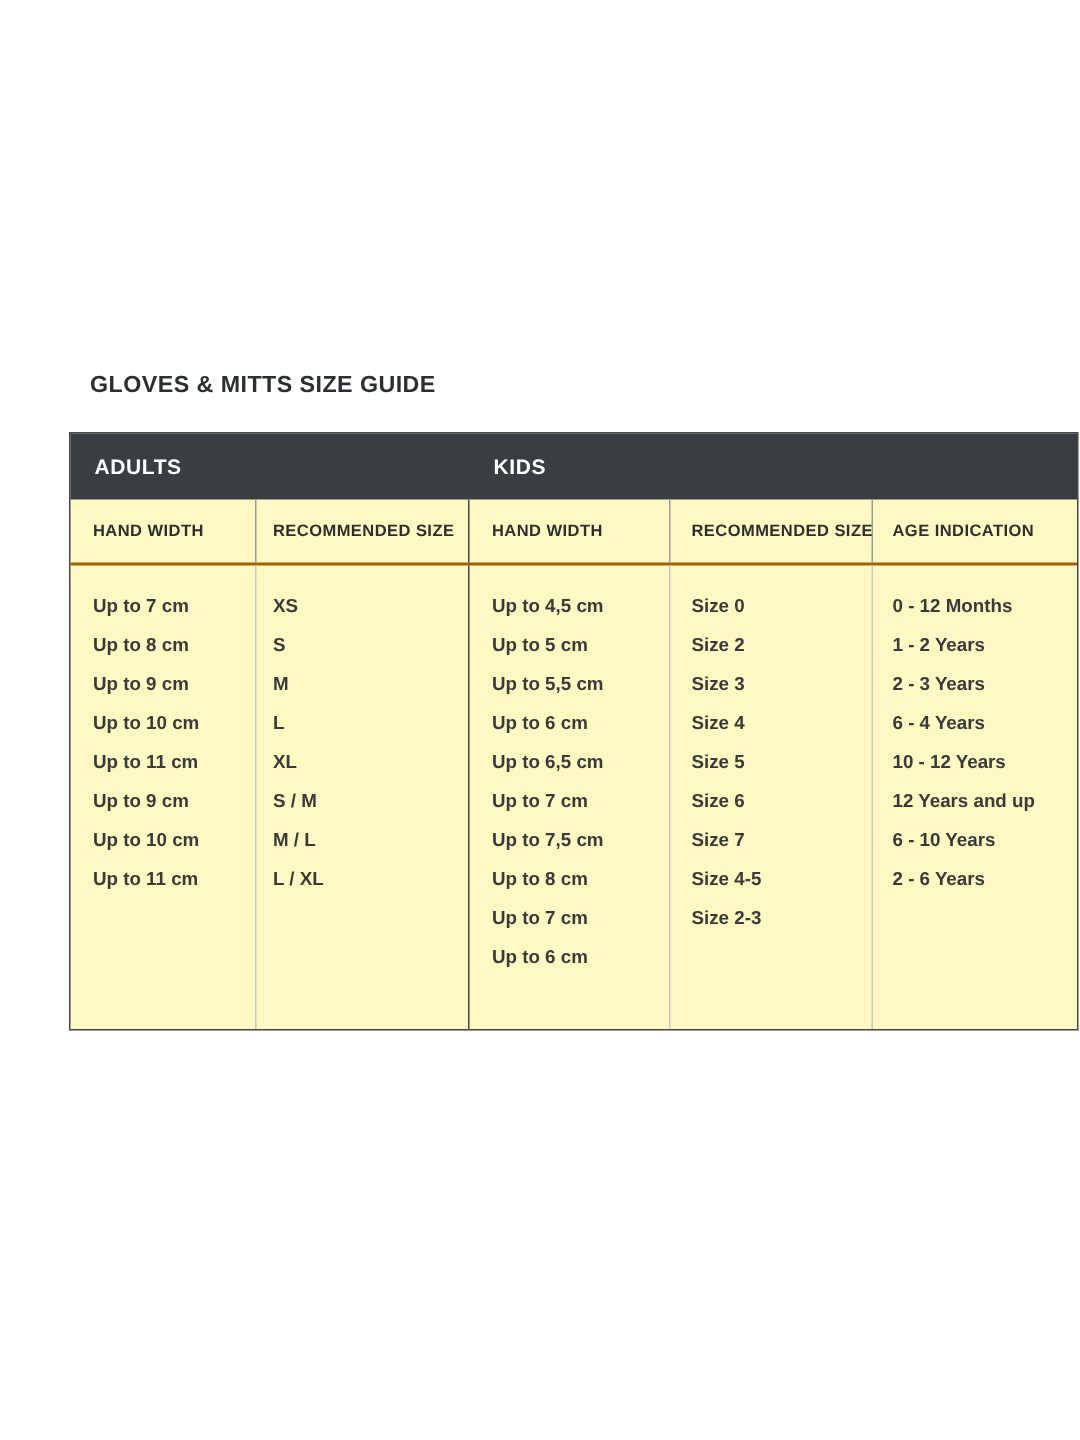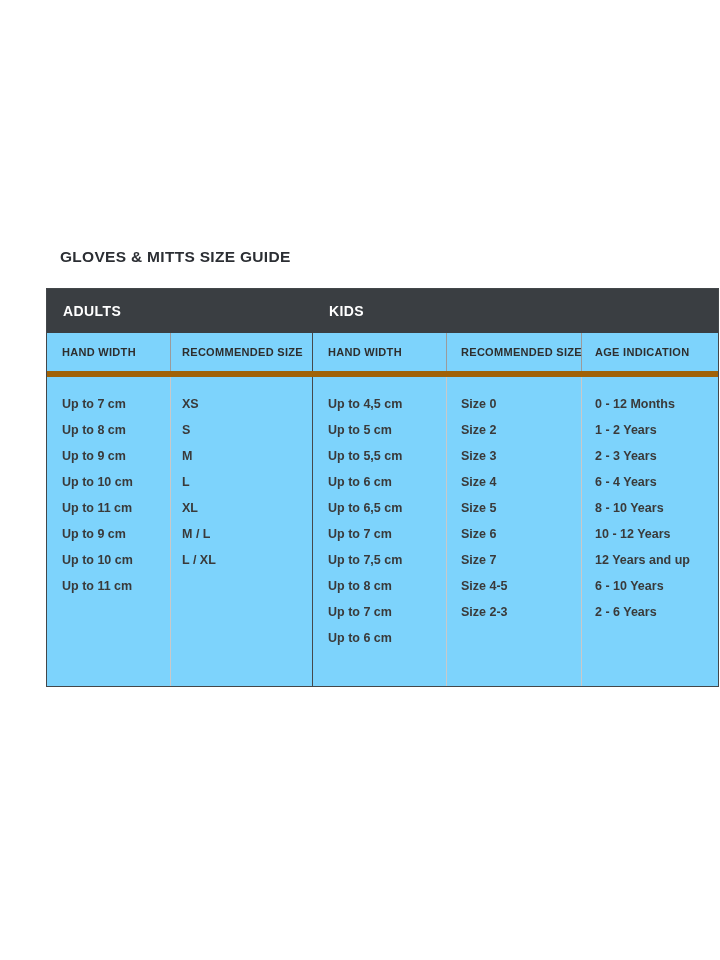--- a/index.html
+++ b/index.html
@@ -26,21 +26,21 @@
     letter-spacing: 0.3px;
     color: #2b2e33;
   }
   .size-table {
     position: absolute;
     left: 22px;
     top: 288px;
     width: 673px;
     box-sizing: border-box;
     border: 1px solid #43474a;
-    background: #7dd3fc;
+    background: #fef9c3;
   }
   
   .band {
     display: flex;
     height: 44px;
     background: #3a3e42;
     align-items: center;
   }
   .band-cell {
     color: #ffffff;
@@ -50,21 +50,21 @@
     box-sizing: border-box;
     padding-left: 16px;
   }
   .band-cell.adults { width: 266px; }
   .band-cell.kids { flex: 1; }
   
   .header-row {
     display: flex;
     height: 44px;
     box-sizing: border-box;
-    border-bottom: 6px solid #a16207;
+    border-bottom: 2px solid #a16207;
     justify-content: flex-end;
   }
   .header-cell {
     display: flex;
     align-items: center;
     box-sizing: border-box;
     font-size: 11px;
     font-weight: 700;
     letter-spacing: 0.3px;
     color: #2e2e2e;
@@ -136,20 +136,21 @@
           <div class="cell-row">Up to 9 cm</div>
           <div class="cell-row">Up to 10 cm</div>
           <div class="cell-row">Up to 11 cm</div>
         </div>
       <div class="body-col w2 p2">
           <div class="cell-row">XS</div>
           <div class="cell-row">S</div>
           <div class="cell-row">M</div>
           <div class="cell-row">L</div>
           <div class="cell-row">XL</div>
+          <div class="cell-row">S / M</div>
           <div class="cell-row">M / L</div>
           <div class="cell-row">L / XL</div>
         </div>
       <div class="body-col w3 p3">
           <div class="cell-row">Up to 4,5 cm</div>
           <div class="cell-row">Up to 5 cm</div>
           <div class="cell-row">Up to 5,5 cm</div>
           <div class="cell-row">Up to 6 cm</div>
           <div class="cell-row">Up to 6,5 cm</div>
           <div class="cell-row">Up to 7 cm</div>
@@ -167,21 +168,20 @@
           <div class="cell-row">Size 6</div>
           <div class="cell-row">Size 7</div>
           <div class="cell-row">Size 4-5</div>
           <div class="cell-row">Size 2-3</div>
         </div>
       <div class="body-col w5 p5">
           <div class="cell-row">0 - 12 Months</div>
           <div class="cell-row">1 - 2 Years</div>
           <div class="cell-row">2 - 3 Years</div>
           <div class="cell-row">6 - 4 Years</div>
-          <div class="cell-row">8 - 10 Years</div>
           <div class="cell-row">10 - 12 Years</div>
           <div class="cell-row">12 Years and up</div>
           <div class="cell-row">6 - 10 Years</div>
           <div class="cell-row">2 - 6 Years</div>
         </div>
     </div>
 
   </div>
 </div>
 

